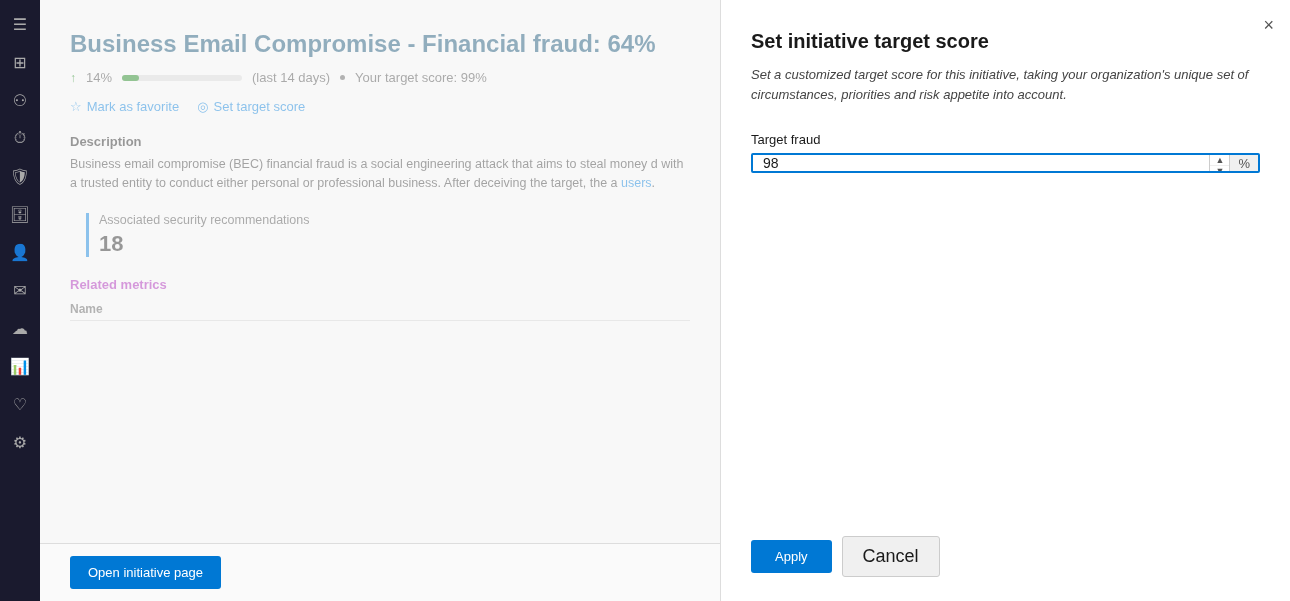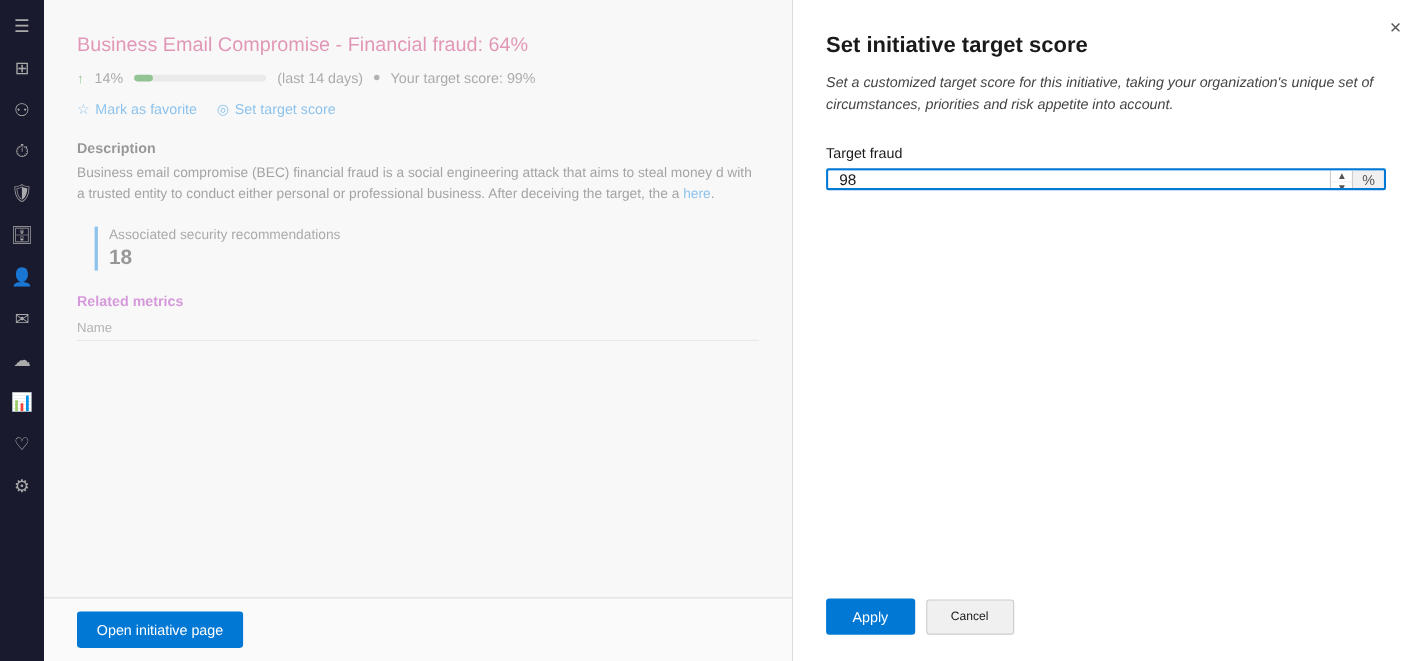--- a/index.html
+++ b/index.html
@@ -51,23 +51,23 @@
       z-index: 1;
     }
 
     .content-inner {
       padding: 30px 30px 20px 30px;
       position: relative;
       z-index: 0;
     }
 
     .page-title {
-      font-size: 18px;
-      font-weight: 400;
-      color: #be185d;
+      font-size: 24px;
+      font-weight: 700;
+      color: #0c4a6e;
       margin-bottom: 12px;
     }
 
     .score-row {
       display: flex;
       align-items: center;
       gap: 10px;
       margin-bottom: 14px;
       color: #444;
       font-size: 13px;
@@ -119,34 +119,35 @@
       color: #0078d4;
       text-decoration: none;
     }
 
     .assoc-block {
       border-left: 3px solid #0078d4;
       padding-left: 10px;
       margin: 20px 16px;
     }
     .assoc-label { font-size: 12.5px; color: #444; margin-bottom: 4px; }
-    .assoc-count { font-size: 19px; font-weight: 600; color: #1a1a1a; }
+    .assoc-count { font-size: 22px; font-weight: 600; color: #1a1a1a; }
 
     .metrics-title {
       font-weight: 600;
       color: #a21caf;
       margin-bottom: 10px;
       margin-top: 10px;
     }
     .metrics-table-header {
       font-size: 12px;
       color: #555;
       border-bottom: 1px solid #ccc;
       padding-bottom: 4px;
       margin-bottom: 4px;
+      font-weight: bold;
     }
     .metrics-row-text {
       font-size: 12px;
       color: #333;
       padding: 4px 0;
       border-bottom: 1px solid #e0e0e0;
     }
 
     .bottom-bar {
       position: absolute;
@@ -280,21 +281,21 @@
       min-width: 80px;
       text-align: right;
     }
 
     .cancel-btn {
       background: #f0f0f0;
       color: #1a1a1a;
       border: 1px solid #ccc;
       padding: 9px 20px;
       border-radius: 3px;
-      font-size: 11px;
+      font-size: 18px;
       cursor: pointer;
       min-width: 80px;
     }
   </style>
 </head>
 <body>
 
 <nav class="sidebar">
   <div class="sidebar-icon">☰</div>
   <div class="sidebar-icon">⊞</div>
@@ -332,21 +333,21 @@
       </div>
       <div class="action-item">
         <span>◎</span>
         <span>Set target score</span>
       </div>
     </div>
 
     <div class="section-title">Description</div>
     <p class="description-text">
       <span>Business email compromise (BEC) financial fraud is a social engineering attack that aims to steal money d with a trusted entity to conduct either personal or professional business. After deceiving the target, the a</span>
-      <a class="desc-link" href="#">here</a>.
+      <a class="desc-link" href="#">users</a>.
     </p>
 
     <div class="assoc-block">
       <div class="assoc-label">Associated security recommendations</div>
       <div class="assoc-count">18</div>
     </div>
 
     <div class="metrics-title">Related metrics</div>
     <div class="metrics-table-header">Name</div>
   </div>

